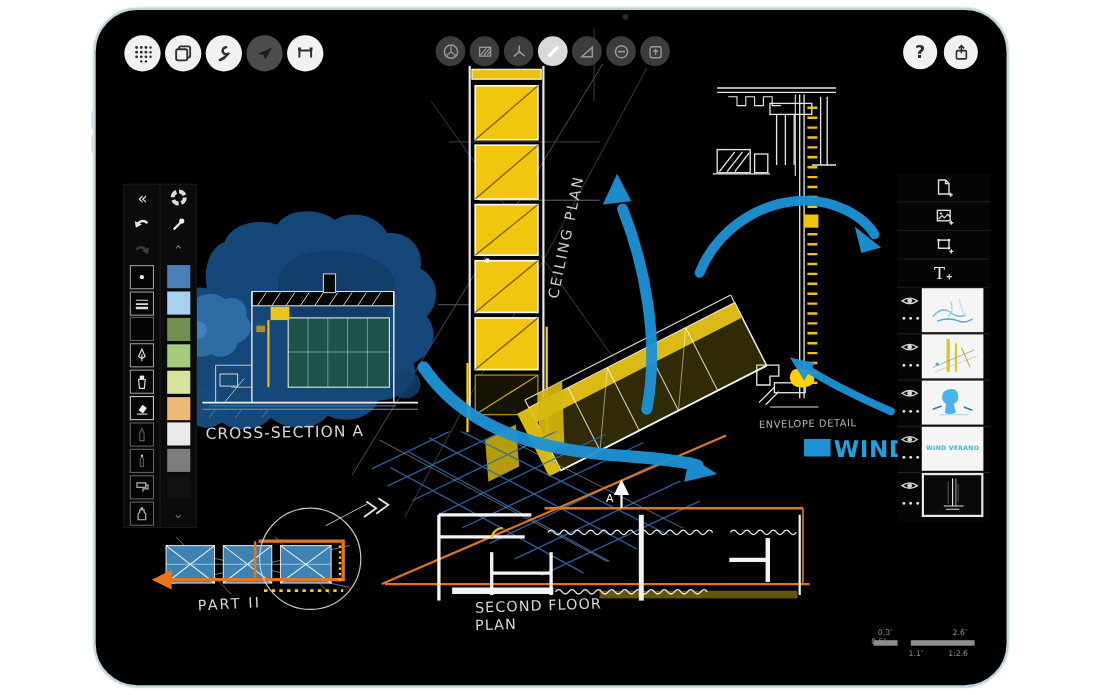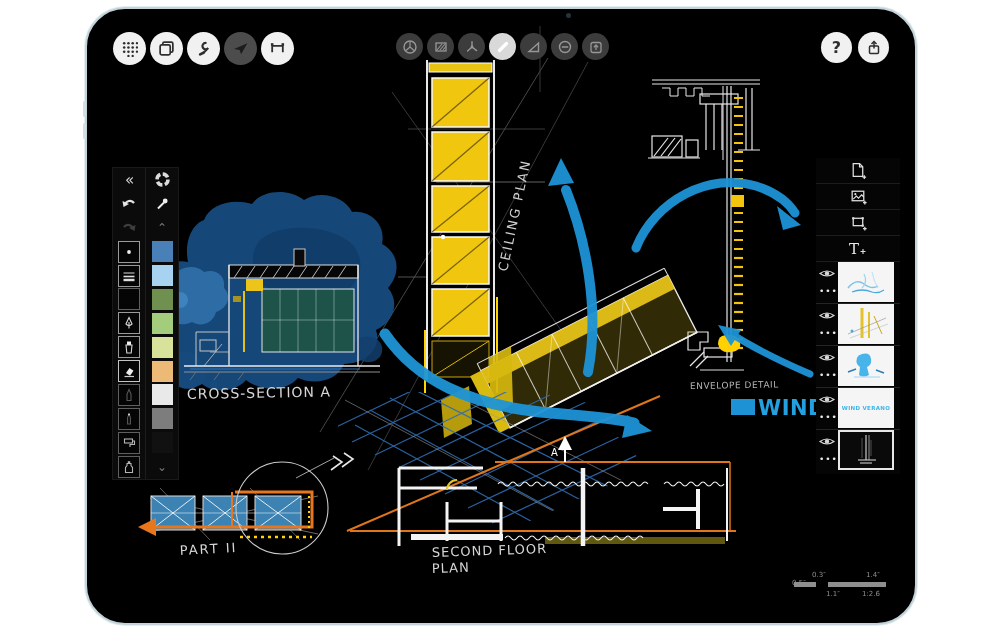--- a/index.html
+++ b/index.html
@@ -721,22 +721,22 @@
               <line x1="29" y1="3" x2="29" y2="28" stroke="#bbb" stroke-width="0.8"></line>
               <line x1="22" y1="6" x2="22" y2="26" stroke="#888" stroke-width="0.6"></line>
               <path d="M18,28 h18 M20,31 h12" stroke="#ddd" stroke-width="1" fill="none"></path>
               <line x1="31" y1="8" x2="31" y2="24" stroke="#999" stroke-width="0.5"></line>
             </svg>
           </div>
         </div>
       </div>
 
       <div class="scalebar">
-        <span class="t" style="left:24px;top:0;">0.3″</span>
-        <span class="t" style="left:78px;top:0;">1.4″</span>
+        <span class="t" style="left:10px;top:0;">0.3″</span>
+        <span class="t" style="left:78px;top:0;">2.6″</span>
         <div class="bar" style="left:6px;width:22px;"></div>
         <div class="bar" style="left:40px;width:58px;"></div>
         <span class="t" style="left:4px;top:8px;">0.5″</span>
         <span class="t" style="left:38px;top:19px;">1.1″</span>
         <span class="t" style="left:74px;top:19px;">1:2.6</span>
       </div>
 
     </div>
   </div>
 </div>

